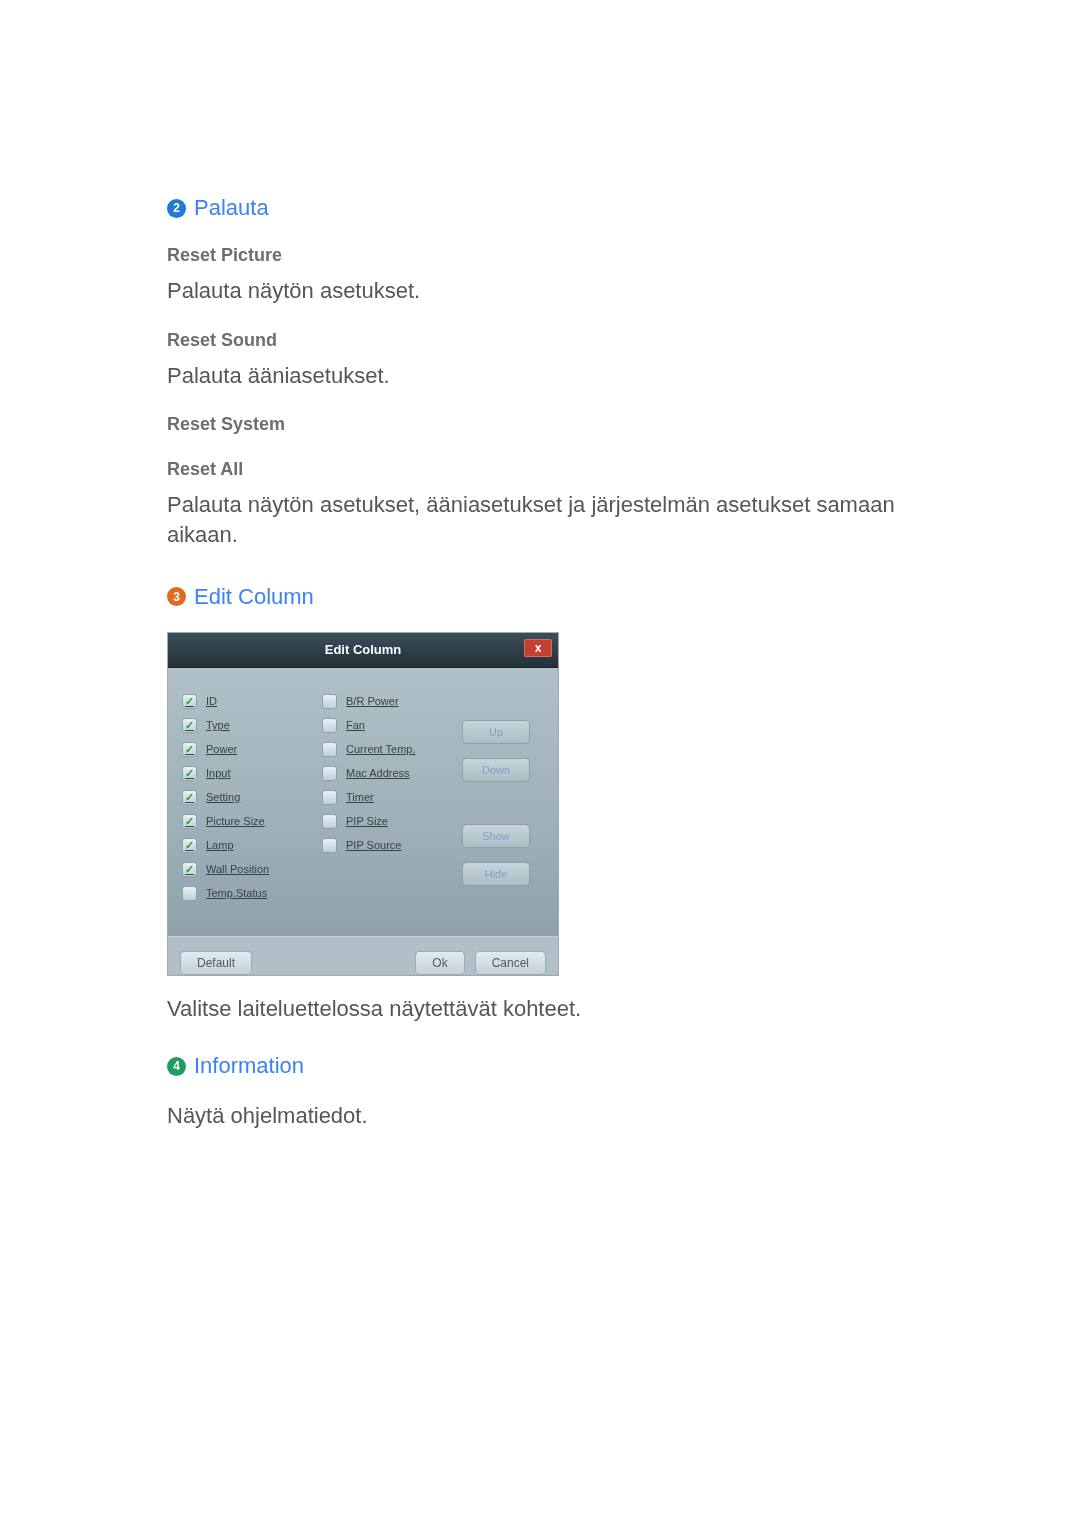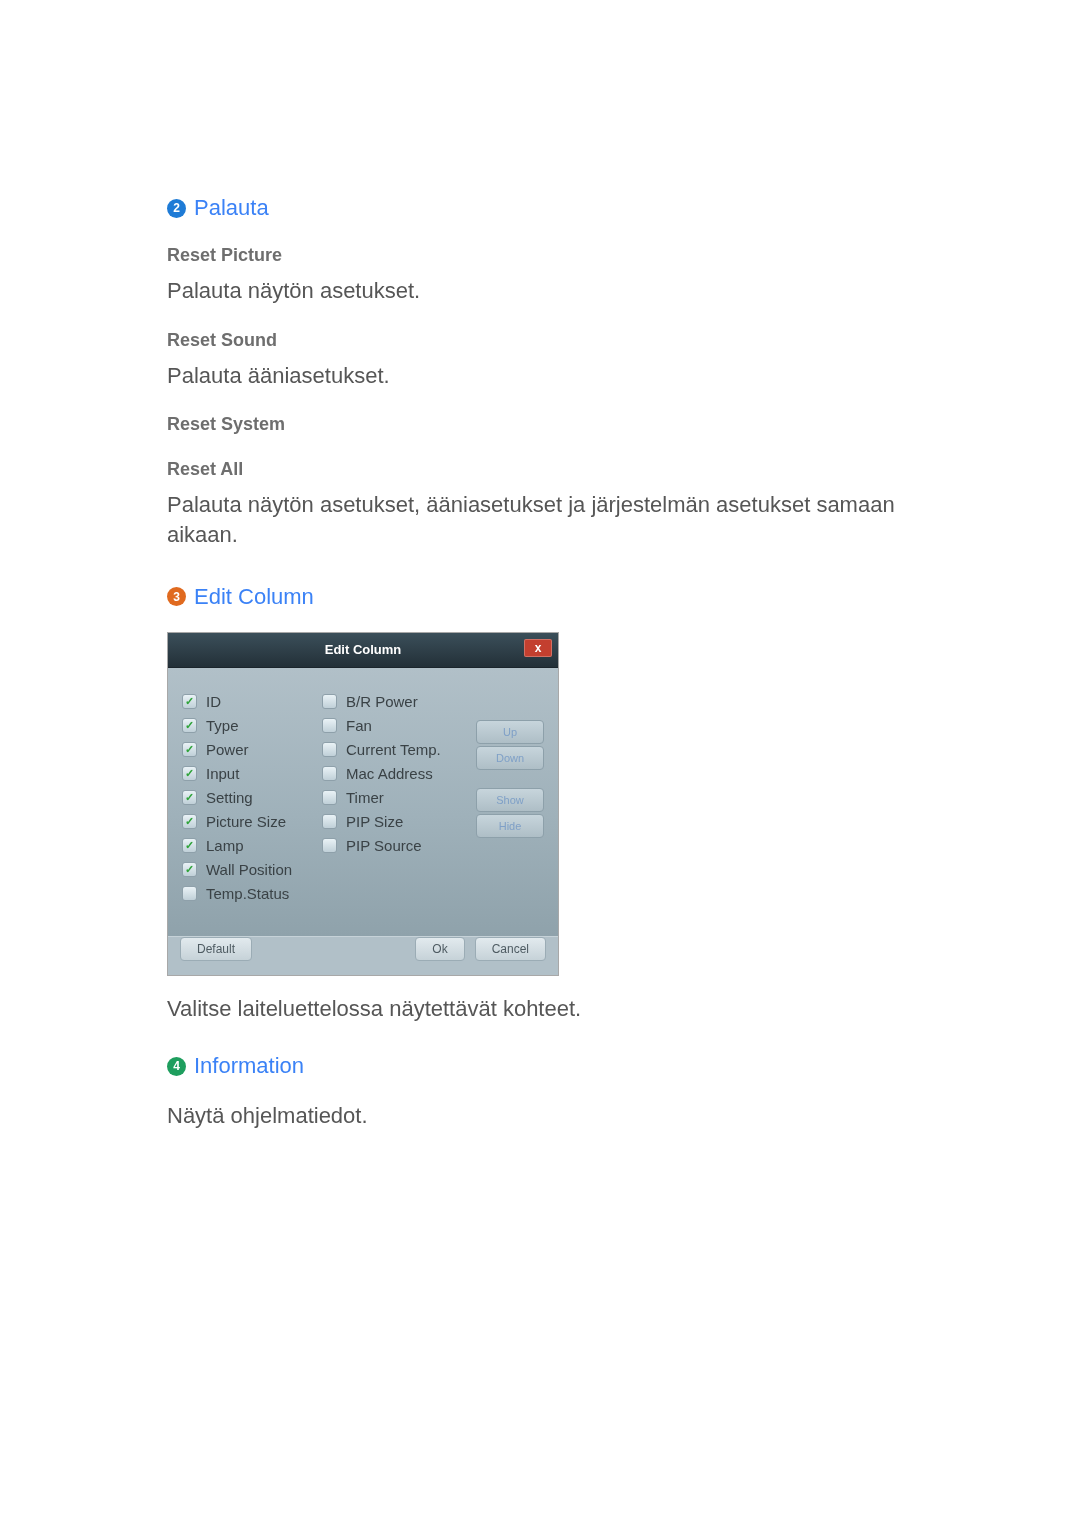--- a/index.html
+++ b/index.html
@@ -94,31 +94,32 @@
     padding: 22px 14px 30px 14px;
     background: linear-gradient(#b1c0c8 0%, #9fb1ba 55%, #8fa2ab 100%);
   }
   .col {
     flex: 1;
   }
   .side-col {
     width: 82px;
     display: flex;
     flex-direction: column;
-    align-items: flex-end;
-    gap: 2px;
+    align-items: flex-start;
+    gap: 14px;
     padding-top: 30px;
   }
   .chk-row {
     display: flex;
     align-items: center;
     height: 23px;
     margin-bottom: 1px;
-    font-size: 15px;
+    font-size: 11px;
     color: #3a4246;
+    text-decoration: underline;
   }
   .chk {
     width: 13px; height: 13px;
     margin-right: 9px;
     border-radius: 3px;
     background: linear-gradient(#e9f2f6, #c0d0d8);
     border: 1px solid #8ea0aa;
     display: inline-flex;
     align-items: center;
     justify-content: center;
@@ -135,21 +136,21 @@
     border: 1px solid #8da0aa;
     color: #7fa0c7;
     font-size: 11px;
     display: flex; align-items: center; justify-content: center;
   }
   .dialog-footer {
     height: 38px;
     background: #b1c0c8;
     border-top: 1px solid #c6d2d8;
     display: flex;
-    align-items: flex-start;
+    align-items: flex-end;
     padding: 0 12px;
   }
   .flat-btn {
     height: 22px;
     padding: 0 16px;
     border-radius: 4px;
     background: linear-gradient(#e2eaee, #c6d2d8);
     border: 1px solid #9bacb5;
     color: #4e5b62;
     font-size: 12px;

